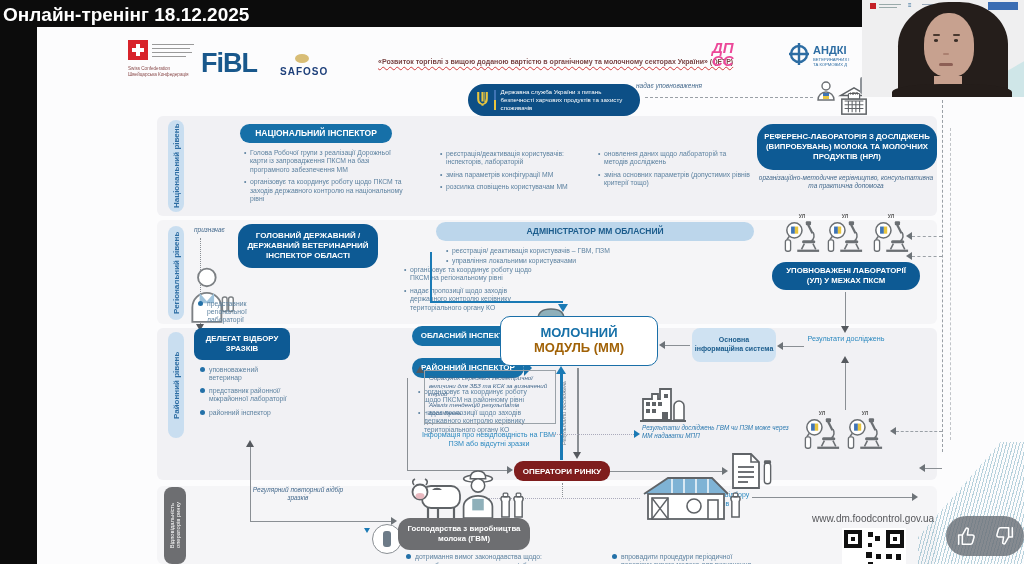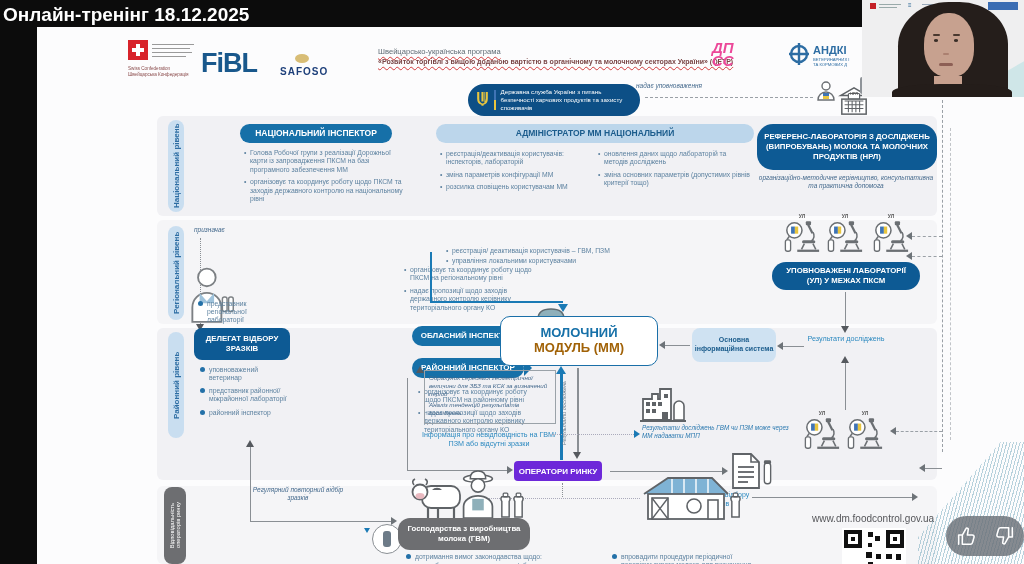--- a/index.html
+++ b/index.html
@@ -215,21 +215,20 @@
     <div style="height:1px;background:#9a9a9a;margin:3px 0;width:40px"></div>
     <div style="height:1px;background:#9a9a9a;margin:3px 0;width:34px"></div>
   </div>
   <div class="abs" style="left:128px;top:66px;font-size:4.6px;color:#8a4b4b;line-height:1.4">
     <div>Swiss Confederation</div>
     <div>Швейцарська Конфедерація</div>
   </div>
   <div class="abs" style="left:201px;top:48px;font-size:27px;font-weight:bold;color:#19588c;letter-spacing:-1px">FiBL</div>
   <div class="abs" style="left:295px;top:54px;width:14px;height:9px;border-radius:50%;background:#c9a23c;opacity:.7"></div>
   <div class="abs" style="left:280px;top:66px;font-size:10px;font-weight:bold;color:#1d3f7a;letter-spacing:1px">SAFOSO</div>
-  <div class="abs wavy" style="left:378px;top:47px;width:340px;font-size:7.6px;color:#5f6b74">Швейцарсько-українська програма</div>
   <div class="abs wavy" style="left:378px;top:58px;width:400px;font-size:7px;font-weight:bold;color:#794545;white-space:nowrap">«Розвиток торгівлі з вищою доданою вартістю в органічному та молочному секторах України» (QFTP)</div>
   <div class="abs" style="left:712px;top:42px;width:40px;font-weight:900;font-size:15px;color:#ec4899;line-height:.85;font-style:italic">
     <div>ДП</div>
     <div>СС</div>
   </div>
   <svg class="abs" style="left:788px;top:42px;width:22px;height:24px" viewBox="0 0 22 24">
     <circle cx="11" cy="12" r="8" fill="none" stroke="#2d6da3" stroke-width="2.4"></circle>
     <path d="M11 1 v22 M1 12 h20" stroke="#2d6da3" stroke-width="2.4"></path>
   </svg>
   <div class="abs" style="left:813px;top:44px">
@@ -264,44 +263,45 @@
   <div class="abs" style="left:164px;top:487px;width:22px;height:77px;background:#6d6e71;border-radius:8px;display:flex;justify-content:center;align-items:center;overflow:hidden">
     <span style="writing-mode:vertical-rl;transform:rotate(180deg);font-size:5.8px;color:#fff">Відповідальність</span>
     <span style="writing-mode:vertical-rl;transform:rotate(180deg);font-size:5.8px;color:#fff">операторів ринку</span>
   </div>
 
   <div class="abs pill-dark" style="left:240px;top:124px;width:152px;height:19px;font-size:8.5px;line-height:19px">НАЦІОНАЛЬНИЙ ІНСПЕКТОР</div>
   <div class="abs" style="left:244px;top:149px;width:162px">
     <div class="bul">Голова Робочої групи з реалізації Дорожньої карти із запровадження ПКСМ на базі програмного забезпечення ММ</div>
     <div class="bul">організовує та координує роботу щодо ПКСМ та заходів державного контролю на національному рівні</div>
   </div>
-  <div class="abs pill-light" style="left:436px;top:124px;width:318px;height:19px;font-size:8.5px;line-height:19px">АДМІНІСТРАТОР ММ НАЦІОНАЛЬНИЙ</div>
   <div class="abs" style="left:440px;top:150px;width:148px">
     <div class="bul">реєстрація/деактивація користувачів: інспекторів, лабораторій</div>
     <div class="bul">зміна параметрів конфігурації ММ</div>
     <div class="bul">розсилка сповіщень користувачам ММ</div>
   </div>
   <div class="abs" style="left:598px;top:150px;width:152px">
     <div class="bul">оновлення даних щодо лабораторій та методів досліджень</div>
     <div class="bul">зміна основних параметрів (допустимих рівнів критерії тощо)</div>
   </div>
   <div class="abs box-dark" style="left:757px;top:124px;width:180px;height:46px;font-size:7.8px;line-height:1.3">РЕФЕРЕНС-ЛАБОРАТОРІЯ З ДОСЛІДЖЕНЬ (ВИПРОБУВАНЬ) МОЛОКА ТА МОЛОЧНИХ ПРОДУКТІВ (НРЛ)</div>
   <div class="abs note-i" style="left:757px;top:174px;width:178px;text-align:center">організаційно-методичне керівництво, консультативна та практична допомога</div>
 
   <div class="abs note-i" style="left:194px;top:226px">призначає</div>
   <div class="abs dot-v" style="left:200px;top:238px;height:86px"></div>
   <div class="abs arr arr-d" style="left:196px;top:324px"></div>
+  <div class="abs box-dark" style="left:238px;top:224px;width:140px;height:44px;font-size:8px;line-height:1.25;border-radius:14px">ГОЛОВНИЙ ДЕРЖАВНИЙ / ДЕРЖАВНИЙ ВЕТЕРИНАРНИЙ ІНСПЕКТОР ОБЛАСТІ</div>
   <svg class="abs" style="left:188px;top:266px;width:46px;height:58px">
       <use href="#i-person"></use>
     </svg>
   <div class="abs bul-dot" style="left:198px;top:300px;width:64px">представник регіональної лабораторії</div>
   <div class="abs" style="left:404px;top:266px;width:128px">
     <div class="bul">організовує та координує роботу щодо ПКСМ на регіональному рівні</div>
     <div class="bul">надає пропозиції щодо заходів державного контролю керівнику територіального органу КО</div>
   </div>
+  <div class="abs pill-light" style="left:436px;top:222px;width:318px;height:19px;font-size:8.5px;line-height:19px">АДМІНІСТРАТОР ММ ОБЛАСНИЙ</div>
   <div class="abs" style="left:446px;top:247px;width:300px">
     <div class="bul" style="margin-bottom:2px">реєстрація/ деактивація користувачів – ГВМ, ПЗМ</div>
     <div class="bul">управління локальними користувачами</div>
   </div>
 
   <div class="abs" style="left:783px;top:213px">
     <div class="lab-tag">УЛ</div>
     <svg style="width:38px;height:36px">
         <use href="#i-lab"></use>
       </svg>
@@ -378,21 +378,21 @@
   <svg class="abs" style="left:640px;top:384px;width:46px;height:38px">
       <use href="#i-factory"></use>
     </svg>
   <div class="abs dot-h" style="left:552px;top:434px;width:82px"></div>
   <div class="abs arr arr-rb" style="left:634px;top:430px"></div>
   <div class="abs note-i" style="left:642px;top:424px;width:150px;color:#2d7ab0;font-size:6.3px">Результати досліджень ГВМ чи ПЗМ може через ММ надавати МПП</div>
 
   <div class="abs ln" style="left:407px;top:378px;width:1px;height:92px"></div>
   <div class="abs ln" style="left:407px;top:470px;width:104px;height:1px"></div>
   <div class="abs arr arr-r" style="left:507px;top:466px"></div>
-  <div class="abs" style="left:514px;top:461px;width:88px;height:20px;background:#6d28d9;border-radius:4px;color:#fff;font-weight:bold;font-size:8px;
+  <div class="abs" style="left:514px;top:461px;width:96px;height:20px;background:#7f1d1d;border-radius:9px;color:#fff;font-weight:bold;font-size:8px;
               display:flex;align-items:center;justify-content:center">ОПЕРАТОРИ РИНКУ</div>
   <div class="abs ln" style="left:610px;top:471px;width:114px;height:1px"></div>
   <div class="abs arr arr-r" style="left:722px;top:467px"></div>
   <div class="abs dot-v" style="left:562px;top:483px;height:14px"></div>
   <div class="abs dot-h" style="left:470px;top:498px;width:170px"></div>
 
   <svg class="abs" style="left:731px;top:452px;width:30px;height:38px">
       <use href="#i-doc"></use>
     </svg>
   <svg class="abs" style="left:763px;top:458px;width:9px;height:28px">

